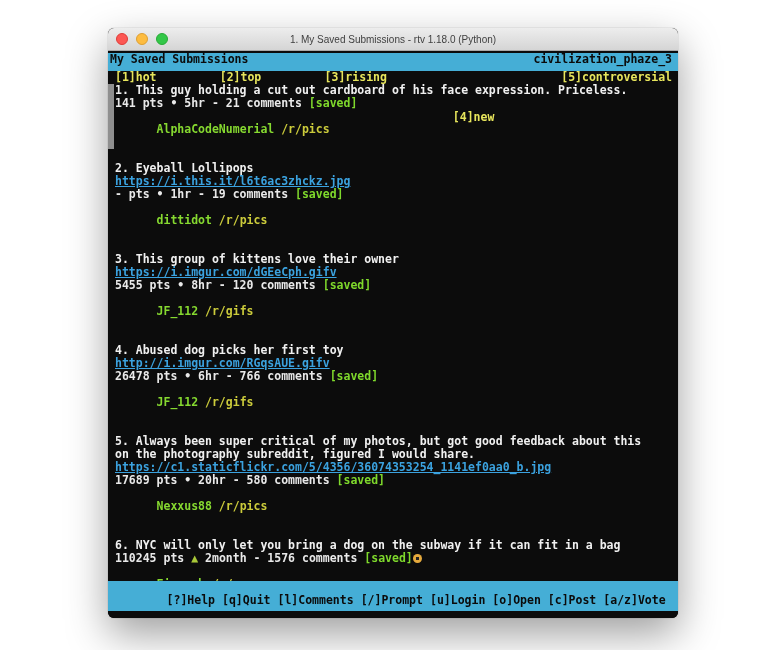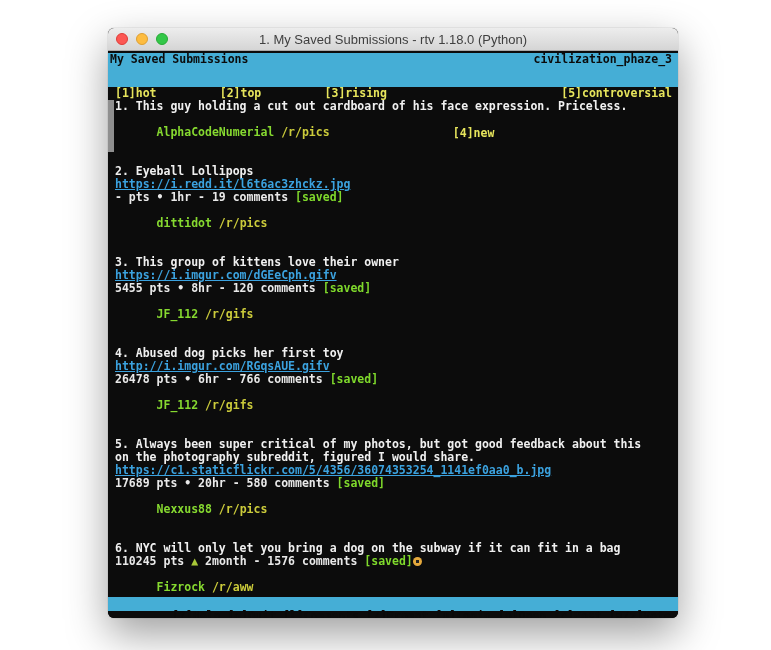--- a/index.html
+++ b/index.html
@@ -11,37 +11,37 @@
     position:absolute; left:108px; top:28px; width:570px; height:590px;
     border-radius:6px; overflow:hidden; background:#0c0c0c;
     box-shadow:0 16px 42px rgba(0,0,0,0.38), 0 0 1px rgba(0,0,0,0.5);
   }
   .titlebar {
     height:22px; background:linear-gradient(#ededed,#d5d5d5);
     border-bottom:1px solid #a9a9a9; position:relative;
     display:flex; align-items:center; justify-content:center;
   }
   .titlebar-title {
-    font-family:"Liberation Sans", sans-serif; font-size:13px; color:#3f3f3f;
+    font-family:"Liberation Sans", sans-serif; font-size:10px; color:#3f3f3f;
   }
   .lights { position:absolute; left:8px; top:5px; display:flex; gap:8px; }
   .light { width:12px; height:12px; border-radius:50%; box-sizing:border-box; }
   .light.red    { background:#fc5753; border:1px solid #de3c37; }
   .light.yellow { background:#fdbc40; border:1px solid #dd9f33; }
   .light.green  { background:#33c748; border:1px solid #28aa36; }
 
   .terminal {
     position:absolute; top:23px; left:0; right:0; bottom:0;
     background:#0c0c0c; color:#ededed;
     font-size:11.5px; line-height:13px; font-weight:bold;
     padding-top:2px;
   }
   .hdrbar {
     height:18px; background:#45aed6; color:#0b0b0b;
-    display:flex; justify-content:space-between; padding:0 6px 16px 2px;
+    display:flex; justify-content:space-between; padding:0 6px 0 2px;
     white-space:pre;
   }
   .orderbar { position:relative; height:13px; color:#e7e55c; }
   .orderbar span { position:absolute; top:0; white-space:pre; }
   .ob-0 { left:7px; }
   .ob-1 { left:19.6%; }
   .ob-2 { left:38%; }
   .ob-3 { left:60.5%;margin-top:40px; }
   .ob-4 { right:6px; }
 
@@ -60,22 +60,22 @@
   .gilded-icon {
     display:inline-block; width:9px; height:9px; border-radius:50%;
     background:radial-gradient(circle at 50% 50%, #222 0 1.5px, #e5a93c 1.6px);
     vertical-align:-1px;
   }
   .authorline { white-space:pre; }
   .author { color:#86d930; }
   .subreddit { color:#cbcb3b; }
 
   .statusbar {
-    position:absolute; left:0; right:0; bottom:7px; height:14px;
-    background:#45aed6; color:#0b0b0b; padding-left:1px; white-space:pre;text-align:right;
+    position:absolute; left:0; right:0; bottom:7px; height:30px;
+    background:#45aed6; color:#0b0b0b; padding-left:17px; white-space:pre;
   }
   .statusbar span { margin-right:7px; }
 </style>
 </head>
 <body>
 
 <div class="window">
   <div class="titlebar">
     <div class="lights">
       <span class="light red"></span>
@@ -97,29 +97,30 @@
       <span class="ob-2">[3]rising</span>
       <span class="ob-3">[4]new</span>
       <span class="ob-4">[5]controversial</span>
     </div>
 
     <div class="content">
         <div class="submission selected">
     <div>
             <div class="tline">1. This guy holding a cut out cardboard of his face expression. Priceless.</div>
           </div>
+    <div class="sub-stats"><span>141 pts • 5hr - 21 comments</span><span class="saved"> [saved]</span></div>
     <div class="authorline">
       <span class="author">AlphaCodeNumerial</span><span class="subreddit"> /r/pics</span>
     </div>
   </div>
         <div class="submission">
     <div>
             <div class="tline">2. Eyeball Lollipops</div>
           </div>
-    <a class="sub-url">https://i.redd.it/l6t6ac3zhckz.jpg</a>
+    <a class="sub-url">https://i.this.it/l6t6ac3zhckz.jpg</a>
     <div class="sub-stats"><span>- pts • 1hr - 19 comments</span><span class="saved"> [saved]</span></div>
     <div class="authorline">
       <span class="author">dittidot</span><span class="subreddit"> /r/pics</span>
     </div>
   </div>
         <div class="submission">
     <div>
             <div class="tline">3. This group of kittens love their owner</div>
           </div>
     <a class="sub-url">https://i.imgur.com/dGEeCph.gifv</a>

